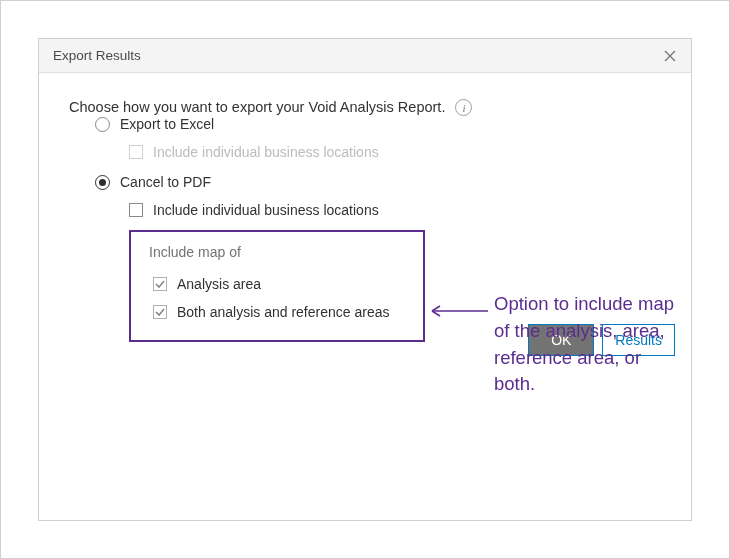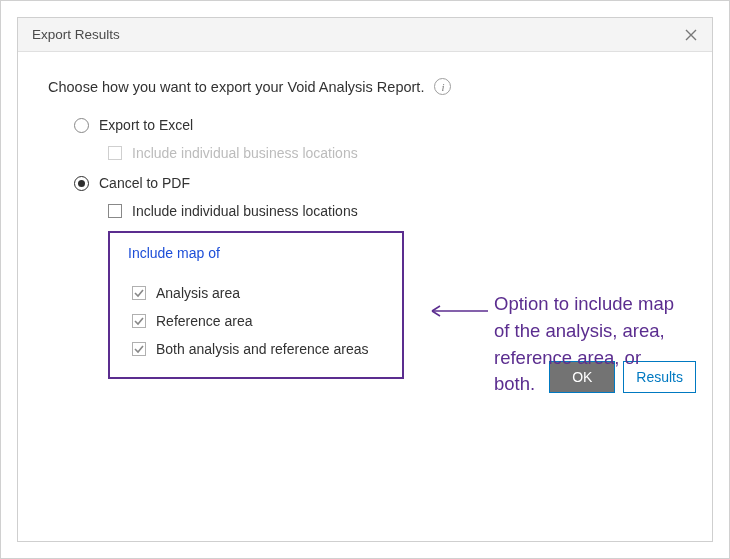--- a/index.html
+++ b/index.html
@@ -9,21 +9,21 @@
     height: 559px;
     background: #ffffff;
     font-family: "Segoe UI", "Helvetica Neue", Arial, sans-serif;
     color: #323232;
     position: relative;
   }
   .outer-frame {
     position: absolute;
     inset: 0;
     border: 1px solid #d0d0d0;
-    padding: 16px;
+    padding: 37px;
   }
   .dialog {
     border: 1px solid #cfcfcf;
     width: 100%;
     height: 100%;
     position: relative;
     background: #fff;
   }
   .titlebar {
     display: flex;
@@ -43,25 +43,24 @@
     display: flex; align-items: center; justify-content: center;
     cursor: pointer;
     color: #6e6e6e;
   }
   .body-area {
     padding: 26px 30px 14px 30px;
     position: relative;
   }
   .prompt-row {
     display: flex;
-    align-items: center;
+    align-items: flex-start;
     gap: 10px;
     font-size: 14.5px;
     color: #323232;
-    margin-bottom: 22px;
   }
   .info-icon {
     width: 17px; height: 17px;
     border: 1px solid #9e9e9e;
     border-radius: 50%;
     display: inline-flex;
     align-items: center;
     justify-content: center;
     font-size: 11px;
     font-style: italic;
@@ -107,22 +106,22 @@
   .disabled-text { color: #bcbcbc; }
   .highlight-box {
     border: 2px solid #5b2d8f;
     padding: 12px 18px 8px 18px;
     margin-top: 4px;
     margin-left: 0px;
     width: 296px;
   }
   .highlight-box .section-label {
     font-size: 14px;
-    margin-bottom: 24px;
-    color: #1d4ed8;
+    margin-bottom: 16px;
+    color: #737373;
   }
   .highlight-box .check-row { margin-left: 4px; margin-bottom: 12px; text-align: center; }
   .highlight-box .checkbox {
     border-color: #b0b0b0;
   }
   .highlight-box .checkbox svg path { stroke: #888; }
   .footer {
     position: absolute;
     right: 16px;
     bottom: 14px;
@@ -227,28 +226,20 @@
                   </svg>
               </span>
               <span>Analysis area</span>
             </div>
             <div class="check-row">
               <span class="checkbox checked">
                 <svg width="10" height="10" viewBox="0 0 10 10">
                     <path d="M1 5 L4 8 L9 2" stroke="#888" stroke-width="1.6" fill="none"></path>
                   </svg>
               </span>
-              <span>Reference area</span>
-            </div>
-            <div class="check-row">
-              <span class="checkbox checked">
-                <svg width="10" height="10" viewBox="0 0 10 10">
-                    <path d="M1 5 L4 8 L9 2" stroke="#888" stroke-width="1.6" fill="none"></path>
-                  </svg>
-              </span>
               <span>Both analysis and reference areas</span>
             </div>
           </div>
         </div>
 
       </div>
 
       <div class="footer">
         <div class="btn primary">OK</div>
         <div class="btn">Results</div>

